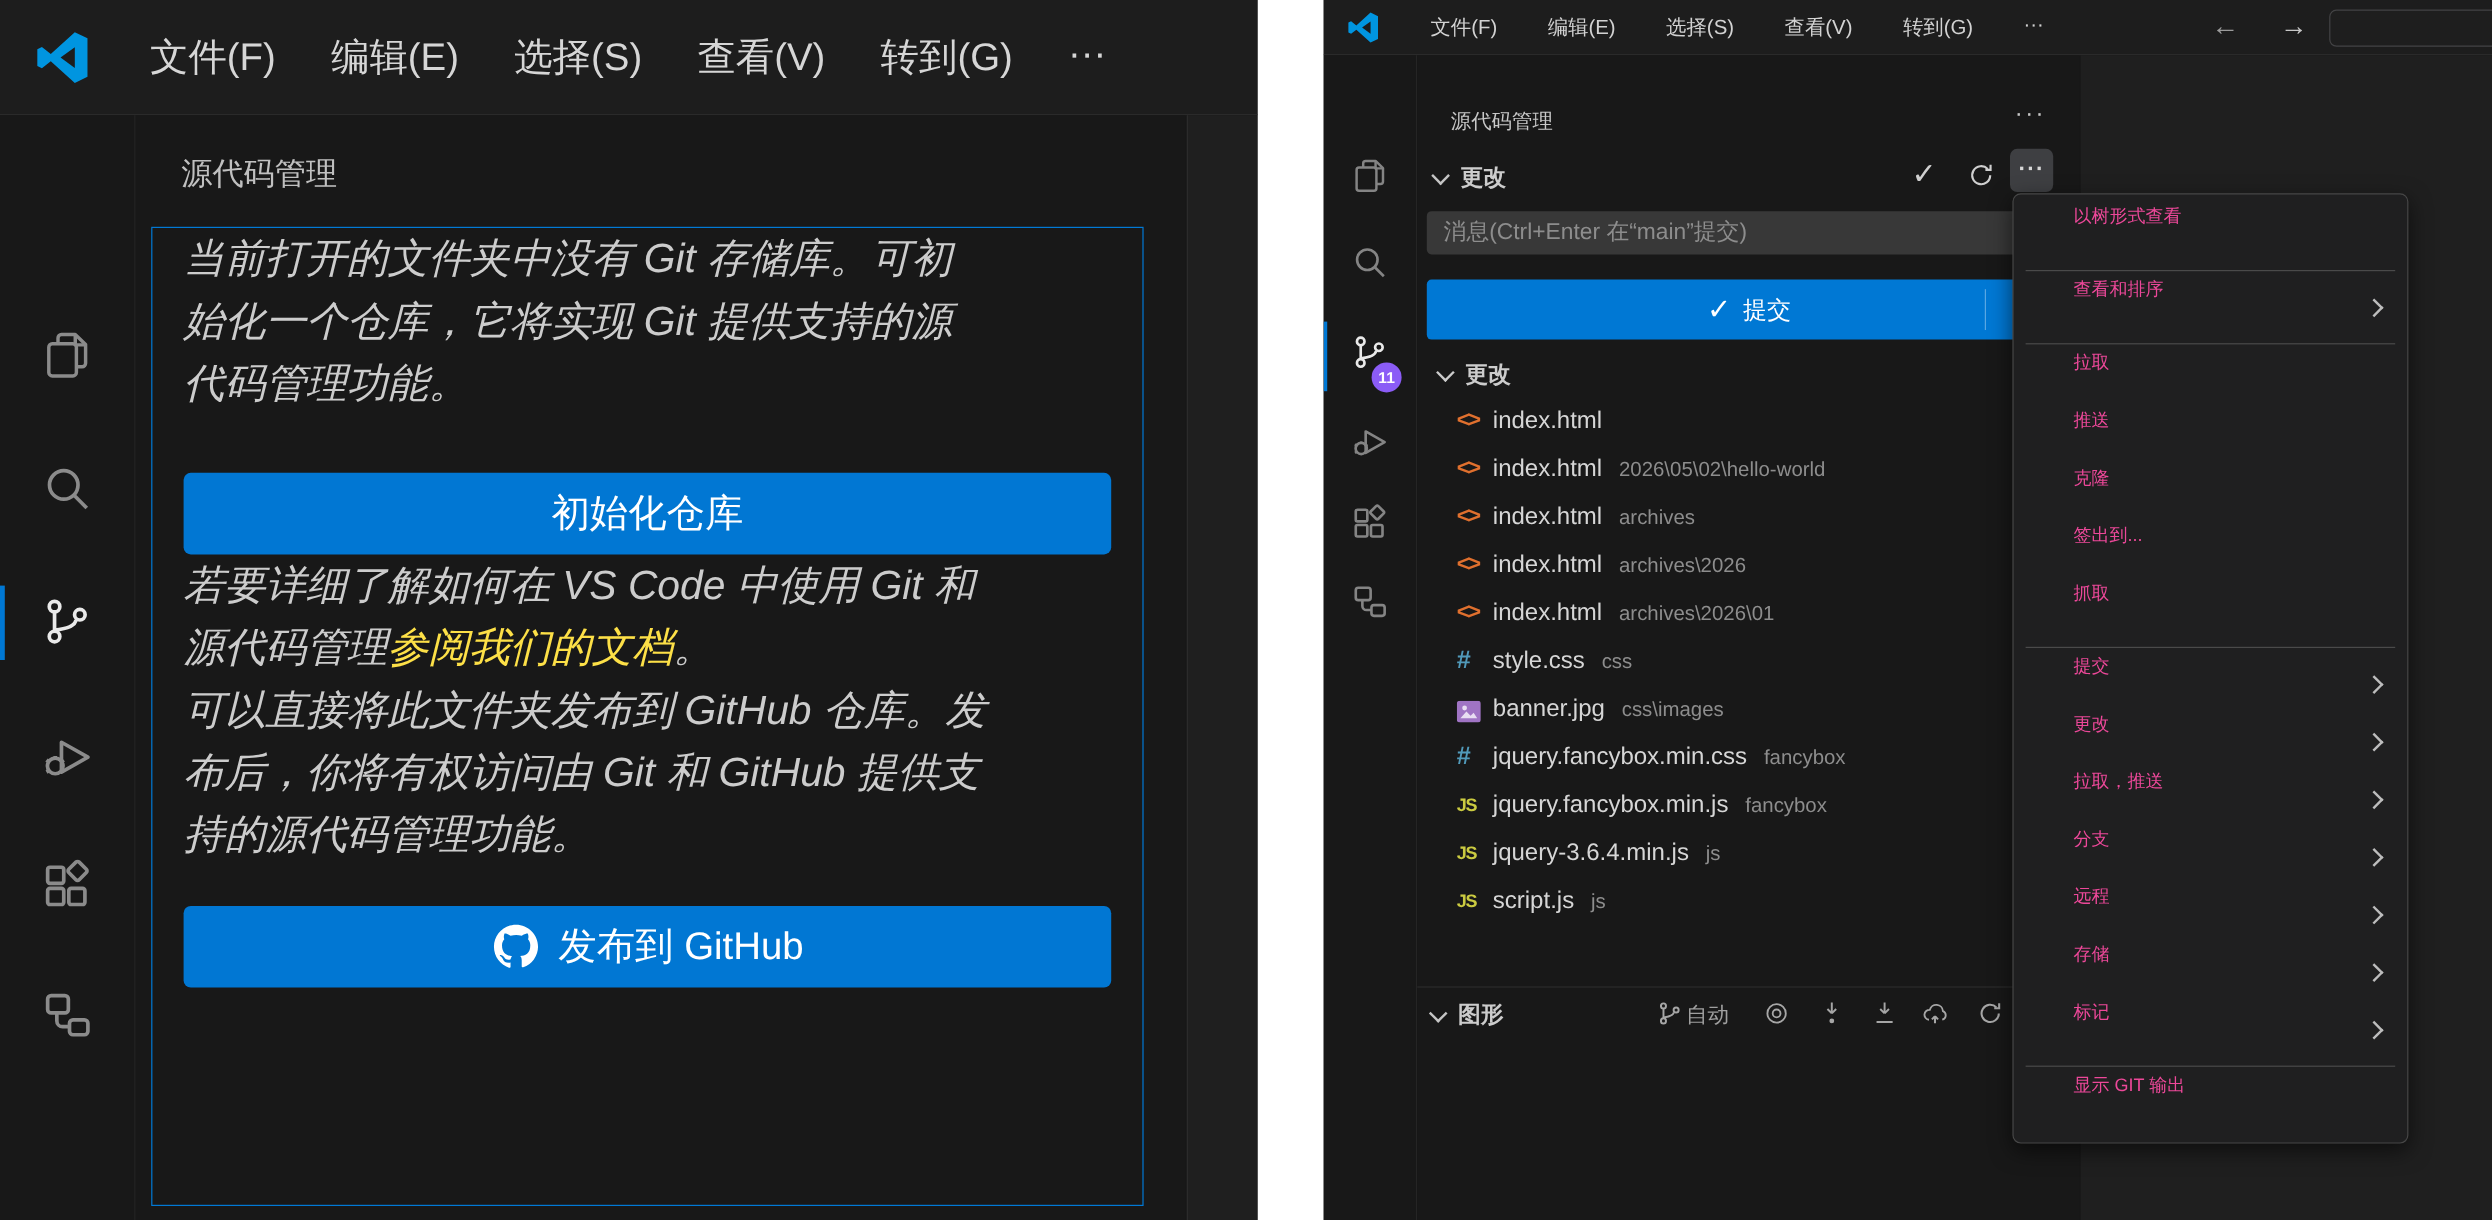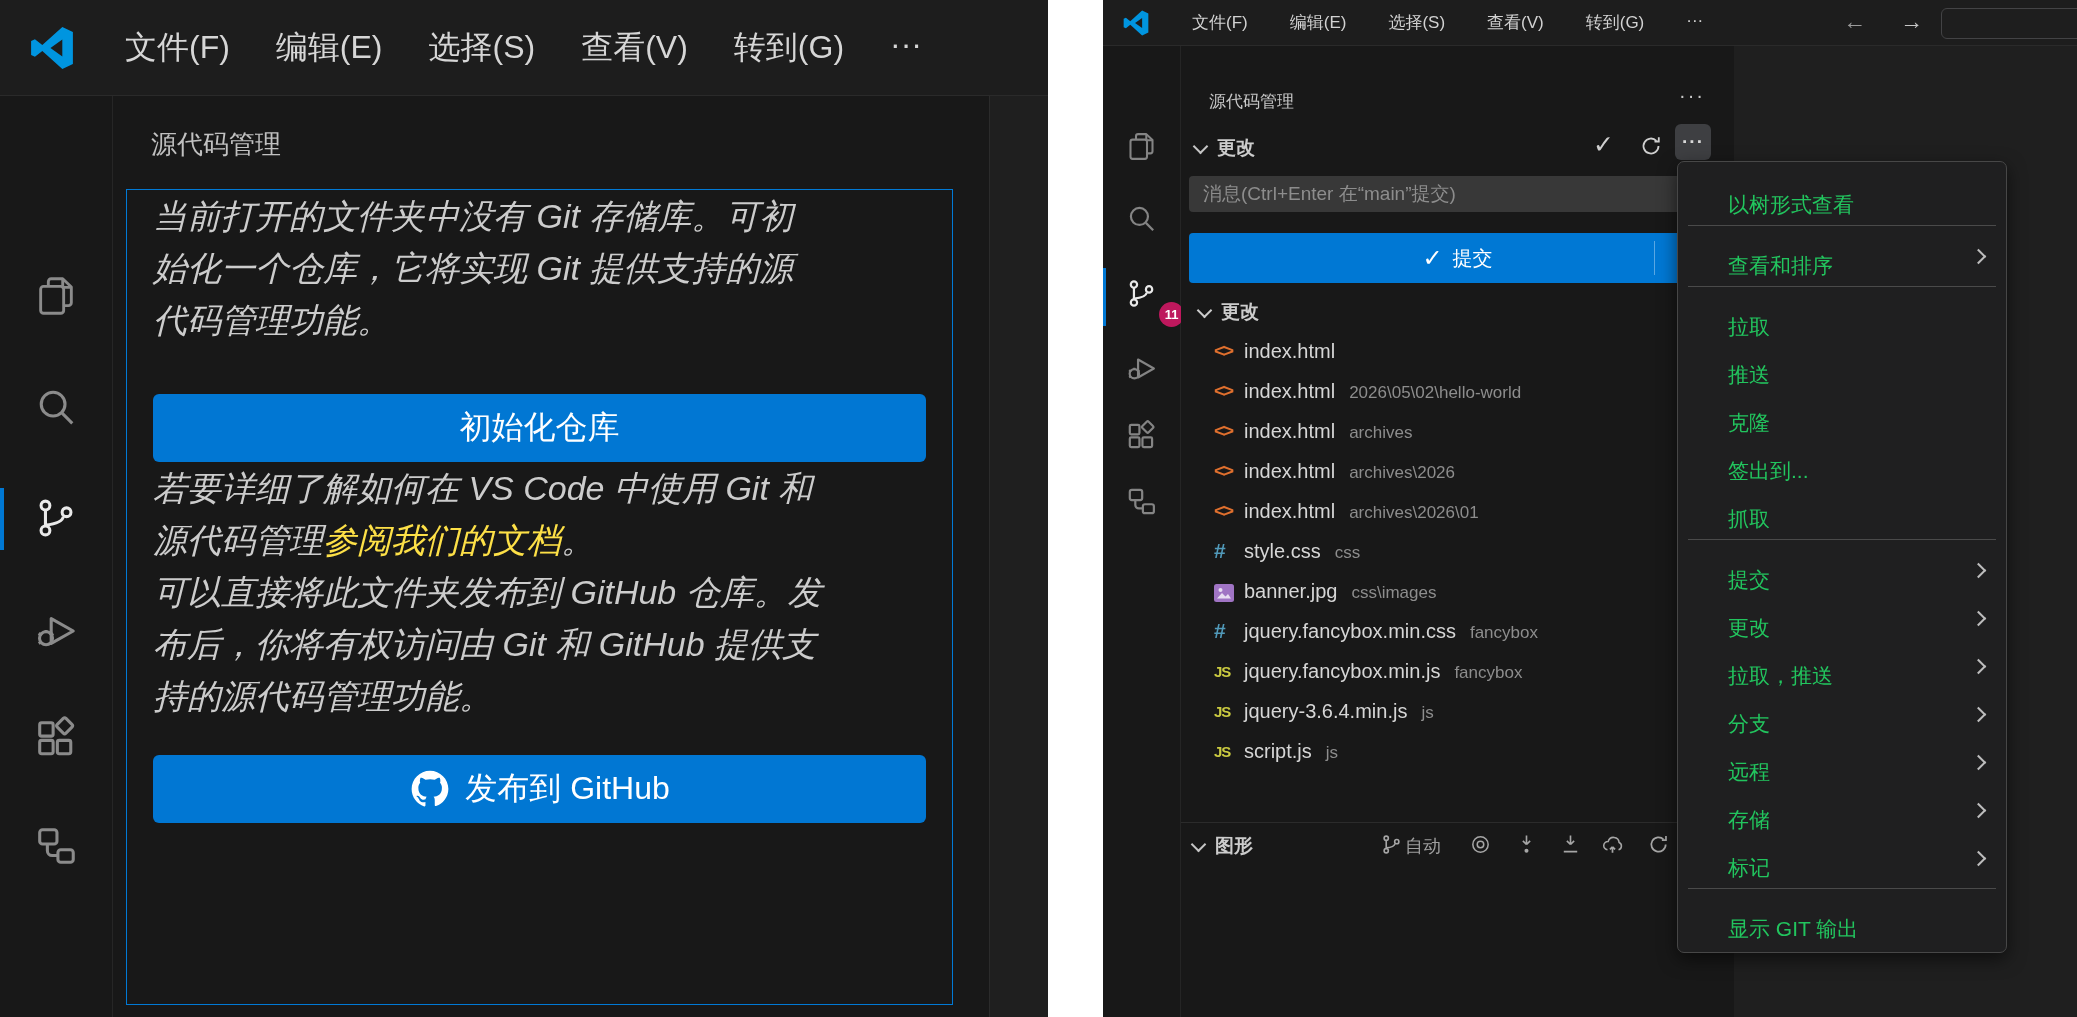--- a/index.html
+++ b/index.html
@@ -52,22 +52,22 @@
   #R-back{left:740px;}
   #R-fwd{left:797px;color:#c7c7c7;}
   .R-searchbox{position:absolute;left:838px;top:8px;width:310px;height:29px;background:#1e1e1e;
     border:1px solid #434345;border-radius:6px;cursor:text;}
   .R-activitybar{position:absolute;top:46px;left:0;width:77px;bottom:0;background:#181818;
     border-right:1px solid #252525;}
   .R-aicon{position:absolute;left:22px;width:33px;height:33px;color:#848484;cursor:pointer;}
   .R-aicon.active{color:#e9e9e9;}
   .R-indicator{position:absolute;left:0;top:222px;width:3px;height:58px;background:#0078d4;}
   .R-badge{position:absolute;left:40px;top:256px;width:25px;height:25px;border-radius:50%;
-    background:#be185d;color:#ffffff;font-size:13px;font-weight:bold;display:flex;
-    align-items:center;justify-content:center;box-sizing:border-box;margin-left:16px;}
+    background:#8b5cf6;color:#ffffff;font-size:13px;font-weight:bold;display:flex;
+    align-items:center;justify-content:center;box-sizing:border-box;}
   .R-sidebar{position:absolute;top:46px;left:78px;width:552px;bottom:0;background:#181818;}
   .R-editor{position:absolute;top:46px;left:631px;right:0;bottom:0;background:#1f1f1f;}
   .R-paneltitle{position:absolute;top:44px;left:28px;font-size:17px;color:#c8c8c8;}
   .R-panelmore{position:absolute;top:38px;left:498px;font-size:20px;letter-spacing:2px;
     color:#c8c8c8;cursor:pointer;}
   .R-secrow{position:absolute;left:0;right:0;top:82px;height:38px;}
   .R-secrow .chev-d,.R-treehdr .chev-d,.R-graphrow .chev-d{position:absolute;left:14px;top:13px;}
   .R-seclabel{position:absolute;left:36px;top:7px;font-size:19px;font-weight:bold;color:#cccccc;}
   .R-check{position:absolute;left:412px;top:2px;font-size:25px;color:#cfcfcf;cursor:pointer;}
   .R-refresh{position:absolute;left:458px;top:6px;width:24px;height:24px;color:#cfcfcf;cursor:pointer;}
@@ -102,22 +102,22 @@
   .R-graphrow .chev-d{left:12px;top:15px;}
   .R-graphlabel{position:absolute;left:34px;top:9px;font-size:19px;font-weight:bold;color:#cccccc;}
   .R-gicon{position:absolute;top:9px;width:23px;height:23px;color:#a6a6a6;cursor:pointer;}
   .R-gauto{position:absolute;left:224px;top:10px;font-size:18px;color:#9f9f9f;cursor:pointer;}
   .R-graphmsg{position:absolute;left:28px;top:838px;width:452px;font-size:23px;line-height:34px;
     color:#cccccc;}
   
   .R-ctxmenu{position:absolute;left:574px;top:161px;width:330px;background:#1f1f20;
     border:1px solid #474747;border-radius:7px;box-shadow:0 6px 18px rgba(0,0,0,.55);
     padding:9px 0;box-sizing:border-box;z-index:30;}
-  .R-mitem{height:48px;display:flex;align-items:flex-end;padding:0 18px 0 50px;font-size:21px;
-    color:#22c55e;position:relative;cursor:pointer;}
+  .R-mitem{height:48px;display:flex;align-items:flex-start;padding:0 18px 0 50px;font-size:15px;
+    color:#ec4899;position:relative;cursor:pointer;}
   .R-mitem .chev-r{position:absolute;right:22px;top:19px;color:#bdbdbd;}
   .R-msep{height:1px;background:#4a4a4a;margin:6px 10px;}
 
   
   .chev-d{display:inline-block;width:9px;height:9px;border-left:2px solid currentColor;
     border-bottom:2px solid currentColor;transform:rotate(-45deg);color:#c5c5c5;}
   .chev-r{display:inline-block;width:9px;height:9px;border-top:2px solid currentColor;
     border-right:2px solid currentColor;transform:rotate(45deg);}
 </style>
 </head>

